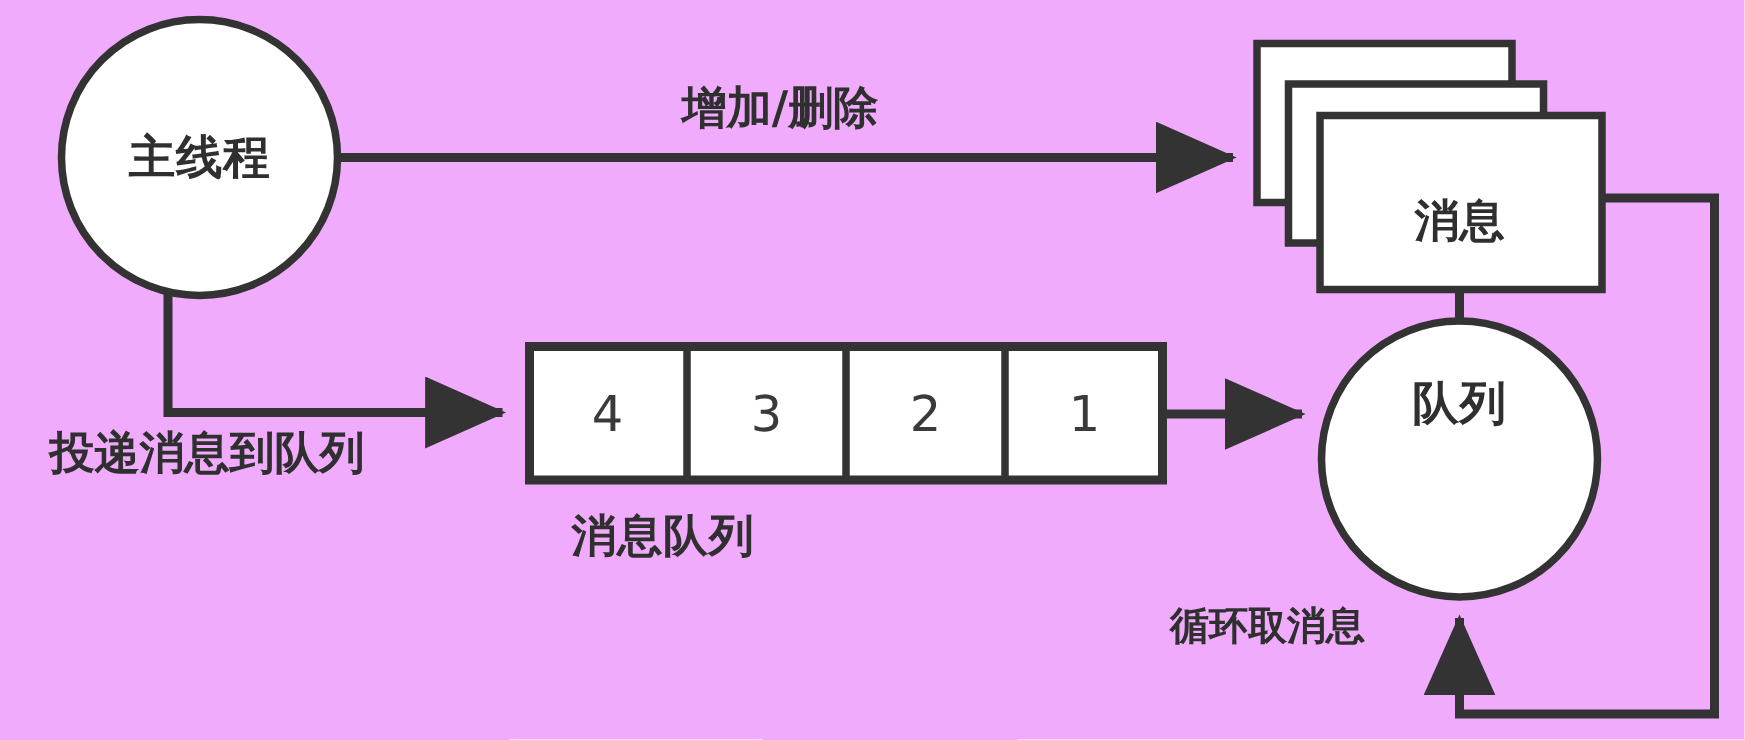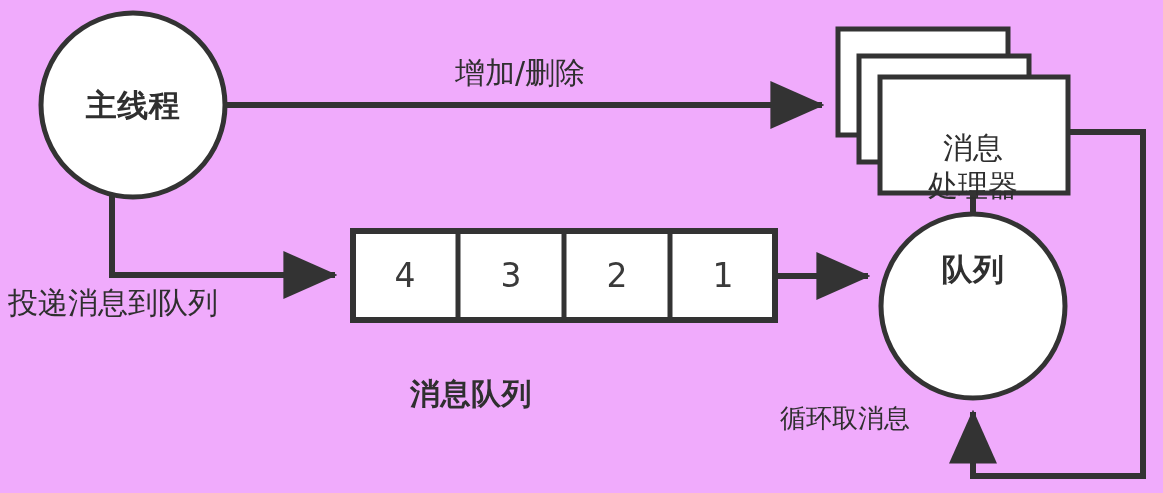--- a/index.html
+++ b/index.html
@@ -30,21 +30,21 @@
     text-align: center;
     line-height: 1.12;
     white-space: nowrap;
     pointer-events: none;
   }
   .bold-label {
     font-weight: bold;
     letter-spacing: 0.5px;
   }
   .regular-label {
-    font-weight: normal;
+    font-weight: bold;
   }
   .t-main-thread {
     left: 43px;
     top: 88px;
     width: 180px;
     font-size: 31px;
   }
   .t-queue-thread {
     left: 893px;
     top: 252px;
@@ -63,29 +63,28 @@
     left: 420px;
     top: 56px;
     width: 200px;
     font-size: 30px;
   }
   .t-post {
     left: 8px;
     top: 286px;
     width: 260px;
     font-size: 30px;
-    text-align: left;
+    text-align: center;
   }
   .t-queue-title {
     left: 352px;
     top: 341px;
     width: 180px;
     font-size: 30px;
-    text-align: right;
-    margin-top: 36px;
+    text-align: center;
   }
   .t-loop {
     left: 730px;
     top: 400px;
     width: 230px;
     font-size: 26px;
     line-height: 1.4;
   }
   .cell-text {
     position: absolute;
@@ -131,21 +130,20 @@
 
     <circle cx="973" cy="306" r="92" fill="#ffffff" stroke="#333333" stroke-width="5"></circle>
 
     <path d="M 1068 132 L 1143 132 L 1143 476 L 973 476 L 973 412" fill="none" stroke="#333333" stroke-width="6" marker-end="url(#arrowhead)"></path>
   </svg>
 
   <div class="node-text bold-label t-main-thread">主线程</div>
 
   <div class="node-text regular-label t-handler">
     <div>消息</div>
-    <div>处理器</div>
   </div>
 
   <div class="node-text bold-label t-queue-thread">
     <div>队列</div>
   </div>
 
   <div class="node-text regular-label t-addremove">增加/删除</div>
 
   <div class="node-text regular-label t-post">投递消息到队列</div>
 

